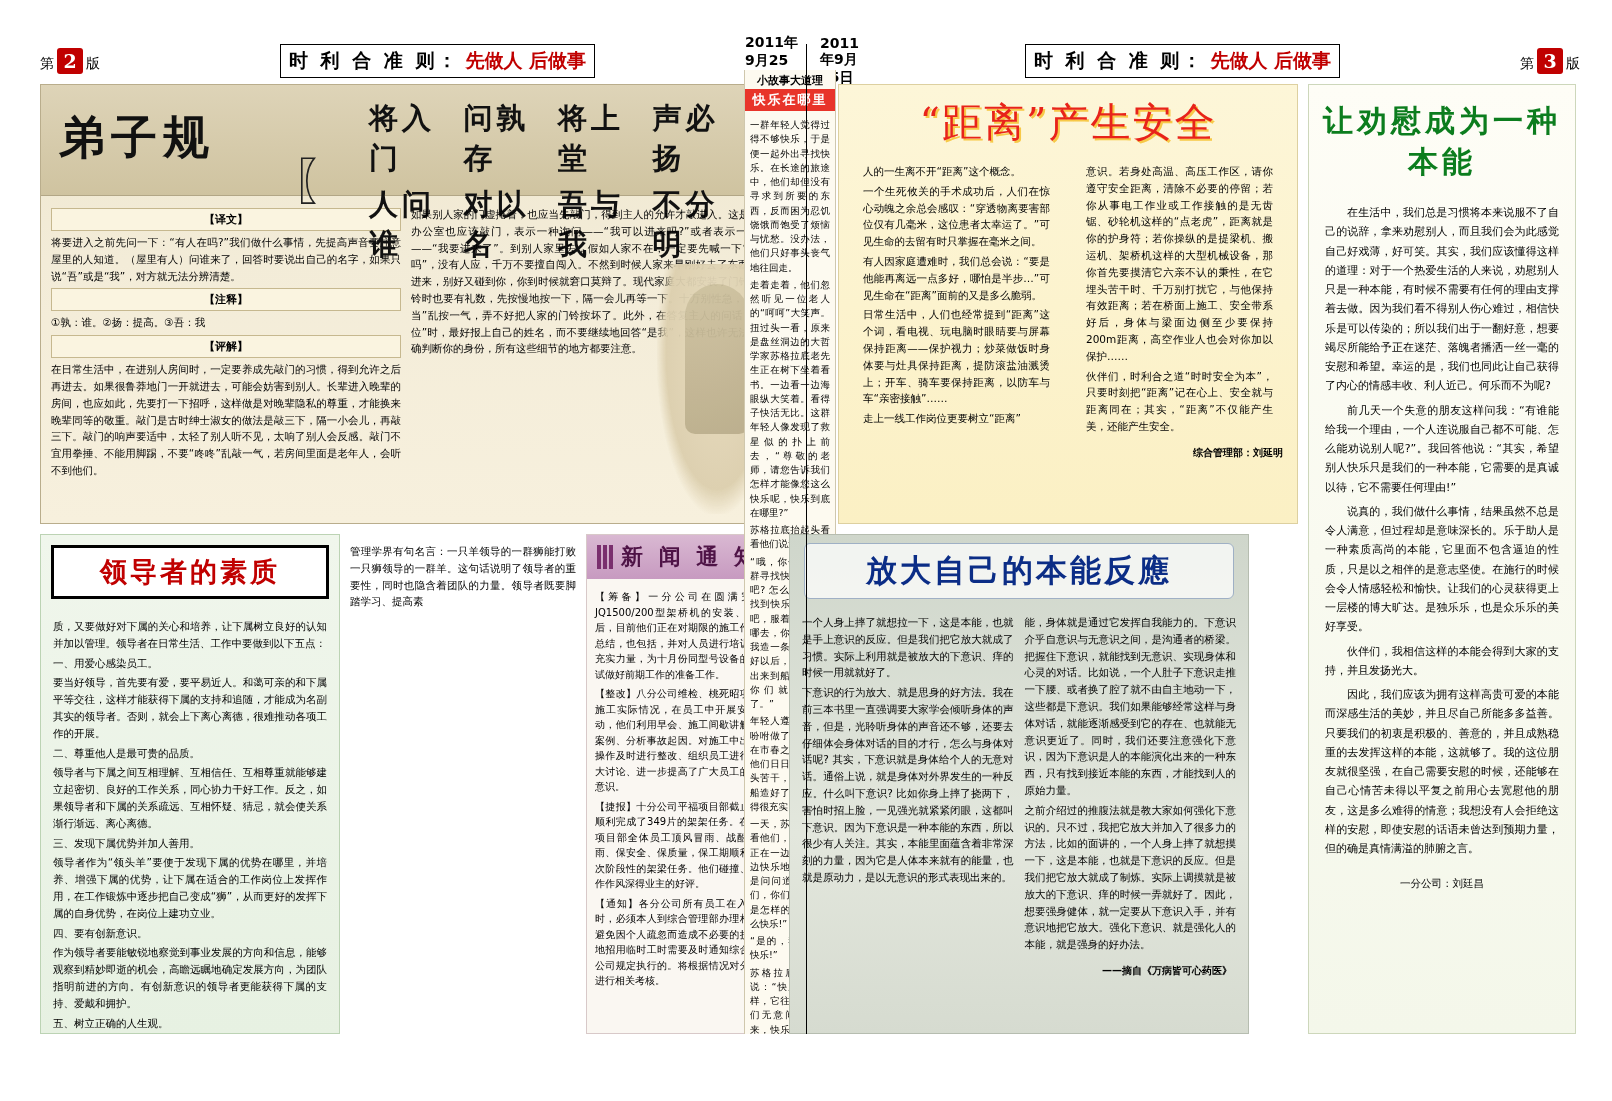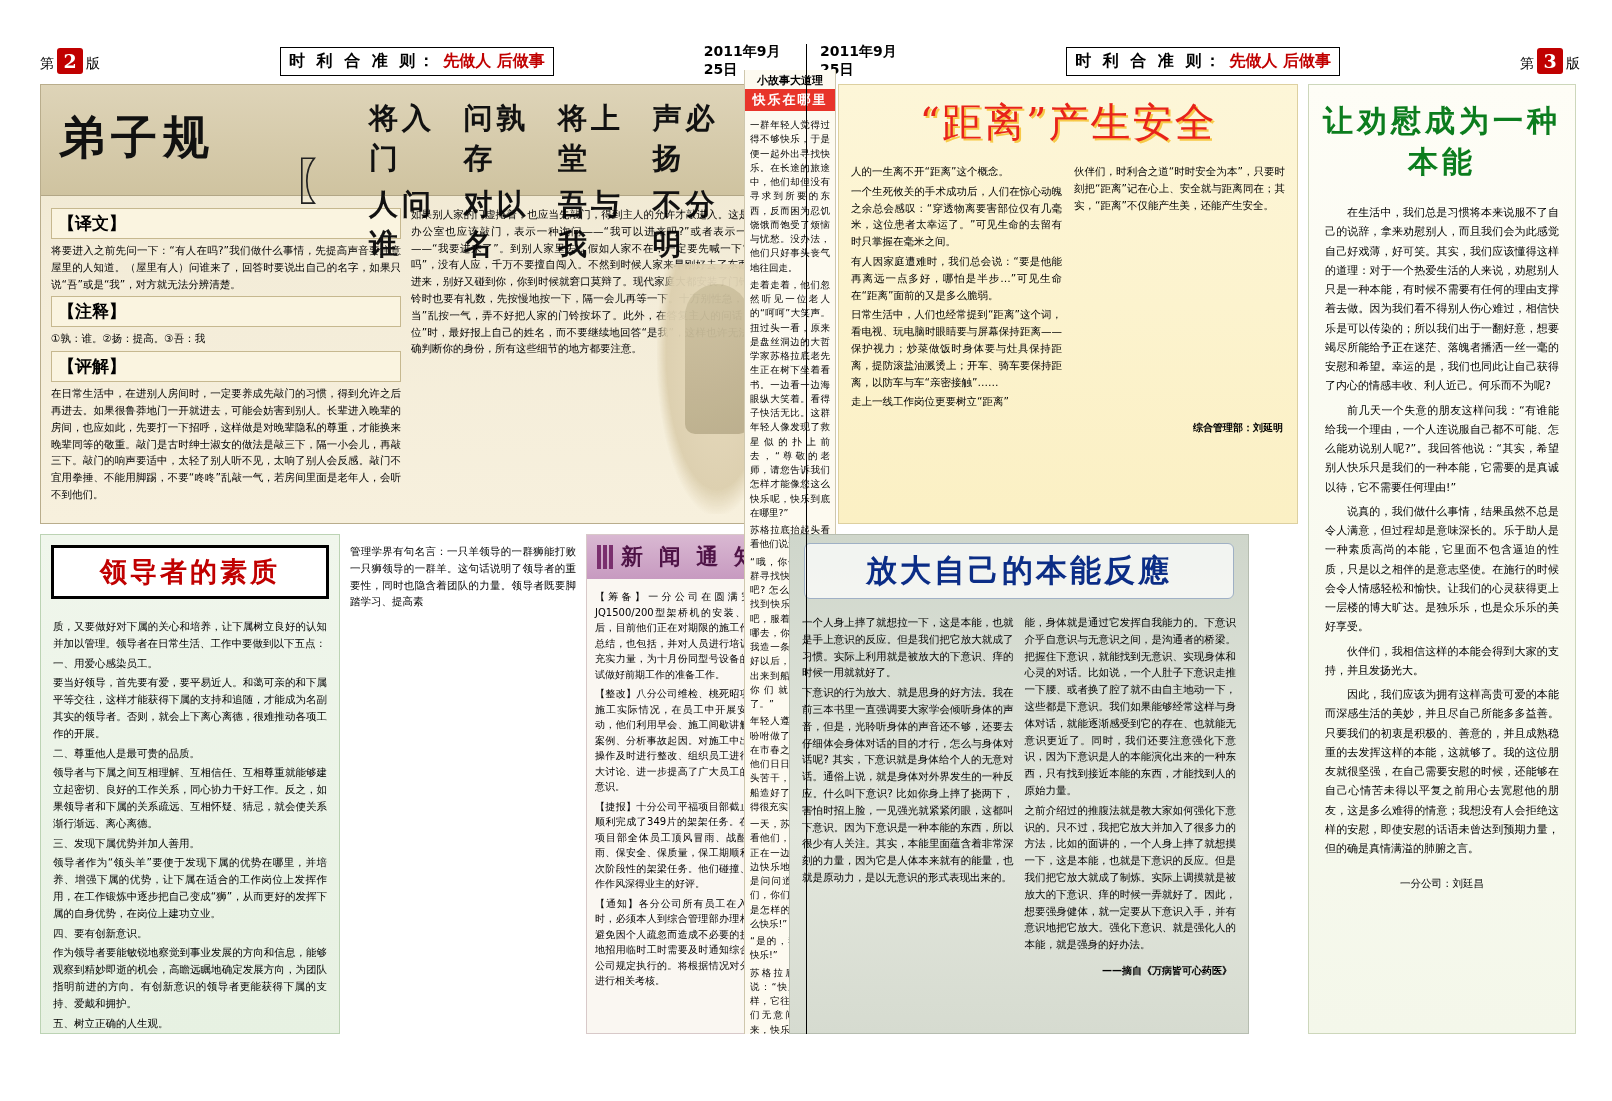--- a/index.html
+++ b/index.html
@@ -17,21 +17,21 @@
   .mh-left{left:40px;top:44px;width:760px;}
   .mh-right{left:820px;top:44px;width:760px;justify-content:flex-end;}
   .pg-no{display:flex;align-items:baseline;font-size:15px;color:#000;}
   .pg-no .dang{font-size:14px;}
   .pg-no .num{
     display:inline-block;width:26px;height:26px;line-height:26px;text-align:center;
     background:#c00000;color:#fff;font-size:19px;font-weight:bold;border-radius:3px;margin:0 3px;
     font-family:"DejaVu Serif","Liberation Serif",serif;
   }
   .slogan{
-    border:1px solid #000;padding:3px 8px;font-size:16px;font-weight:bold;white-space:nowrap;
+    border:1px solid #000;padding:3px 8px;font-size:19px;font-weight:bold;white-space:nowrap;
     display:flex;align-items:center;gap:6px;
   }
   .slogan .k{letter-spacing:3px;}
   .slogan .v{color:#c00000;}
   .mdate{font-size:14px;font-weight:bold;}
   .mh-left .slogan{margin-left:180px;}
   .mh-left .mdate{margin-left:150px;}
   .mh-right .mdate{margin-right:160px;}
   .mh-right .slogan{margin-right:180px;}
 
@@ -46,21 +46,21 @@
   .dzg-title{
     position:absolute;left:18px;top:22px;font-size:46px;font-weight:bold;letter-spacing:6px;
     font-family:"DejaVu Serif","Liberation Serif",serif;color:#111;
   }
   .dzg-verse{position:absolute;left:250px;top:14px;display:flex;gap:26px;align-items:center;}
   .dzg-verse .brk{font-size:52px;color:#222;font-weight:300;}
   .dzg-col{display:flex;flex-direction:column;gap:6px;font-size:29px;font-weight:bold;color:#111;letter-spacing:4px;}
   .dzg-body{display:flex;padding:8px 10px;gap:10px;}
   .dzg-left{width:350px;}
   .dzg-right{width:370px;position:relative;}
-  .tagbox{background:#faf4e0;border:1px solid #c6b88f;padding:3px 6px;font-size:17px;font-weight:bold;margin:4px 0 3px 0;}
+  .tagbox{background:#faf4e0;border:1px solid #c6b88f;padding:3px 6px;font-size:11px;font-weight:bold;margin:4px 0 3px 0;text-align:center;}
   .dzg-p{font-size:10.5px;line-height:1.6;text-align:justify;margin:2px 0;}
   .sage{
     position:absolute;right:4px;top:60px;width:120px;height:250px;
     background:radial-gradient(ellipse at 50% 35%,#e8dcc0 0%,#dccfae 60%,rgba(0,0,0,0) 72%);
     opacity:.95;
   }
   .sage:after{
     content:"";position:absolute;left:28px;top:20px;width:64px;height:150px;border-radius:32px 32px 10px 10px;
     background:linear-gradient(160deg,#cbbf9c,#b3a583);opacity:.85;
   }
@@ -115,21 +115,21 @@
     position:absolute;left:838px;top:84px;width:460px;height:440px;
     background:linear-gradient(180deg,#fdf6d8,#fbf0c4);border:1px solid #ddd0a0;box-sizing:border-box;overflow:hidden;
   }
   .dist-title{
     text-align:center;padding:10px 0 6px;font-size:40px;font-weight:normal;color:#e8231a;letter-spacing:2px;
     font-family:"DejaVu Serif","Liberation Serif",serif;
     text-shadow:2px 2px 0 #f7c948;
   }
   .dist-cols{display:flex;gap:12px;padding:4px 12px;}
   .dist-cols>div{flex:1;font-size:10.5px;line-height:1.6;text-align:justify;}
-  .dist-cols p{margin:3px 0;}
+  .dist-cols p{margin:3px 12px;}
   .dist-sign{text-align:right;font-size:10px;font-weight:bold;padding:4px 14px;}
 
   #amplify{
     position:absolute;left:789px;top:534px;width:460px;height:500px;
     background:linear-gradient(180deg,#cfd6cb,#e3e7dd 60%,#d6dbd0);
     border:1px solid #b6bdb0;box-sizing:border-box;overflow:hidden;
   }
   .amp-banner{
     margin:8px 14px;background:rgba(255,255,255,.72);border:1px solid #9fb0c5;border-radius:6px;
     text-align:center;padding:6px 0;
@@ -288,20 +288,21 @@
     <div class="dist-title">“距离”产生安全</div>
     <div class="dist-cols">
       <div>
         <p>人的一生离不开“距离”这个概念。</p>
         <p>一个生死攸关的手术成功后，人们在惊心动魄之余总会感叹：“穿透物离要害部位仅有几毫米，这位患者太幸运了。”可见生命的去留有时只掌握在毫米之间。</p>
         <p>有人因家庭遭难时，我们总会说：“要是他能再离远一点多好，哪怕是半步…”可见生命在“距离”面前的又是多么脆弱。</p>
         <p>日常生活中，人们也经常提到“距离”这个词，看电视、玩电脑时眼睛要与屏幕保持距离——保护视力；炒菜做饭时身体要与灶具保持距离，提防滚盐油溅烫上；开车、骑车要保持距离，以防车与车“亲密接触”……</p>
         <p>走上一线工作岗位更要树立“距离”</p>
       </div>
       <div>
+        <p>意识。若身处高温、高压工作区，请你遵守安全距离，清除不必要的停留；若你从事电工作业或工作接触的是无齿锯、砂轮机这样的“点老虎”，距离就是你的护身符；若你操纵的是提梁机、搬运机、架桥机这样的大型机械设备，那你首先要摸清它六亲不认的秉性，在它埋头苦干时、千万别打扰它，与他保持有效距离；若在桥面上施工、安全带系好后，身体与梁面边侧至少要保持200m距离，高空作业人也会对你加以保护……</p>
         <p>伙伴们，时利合之道“时时安全为本”，只要时刻把“距离”记在心上、安全就与距离同在；其实，“距离”不仅能产生美，还能产生安全。</p>
       </div>
     </div>
     <div class="dist-sign">综合管理部：刘延明</div>
   </div>
 
   <div id="amplify">
     <div class="amp-banner">
       <span>放大自己的本能反應</span>
     </div>

